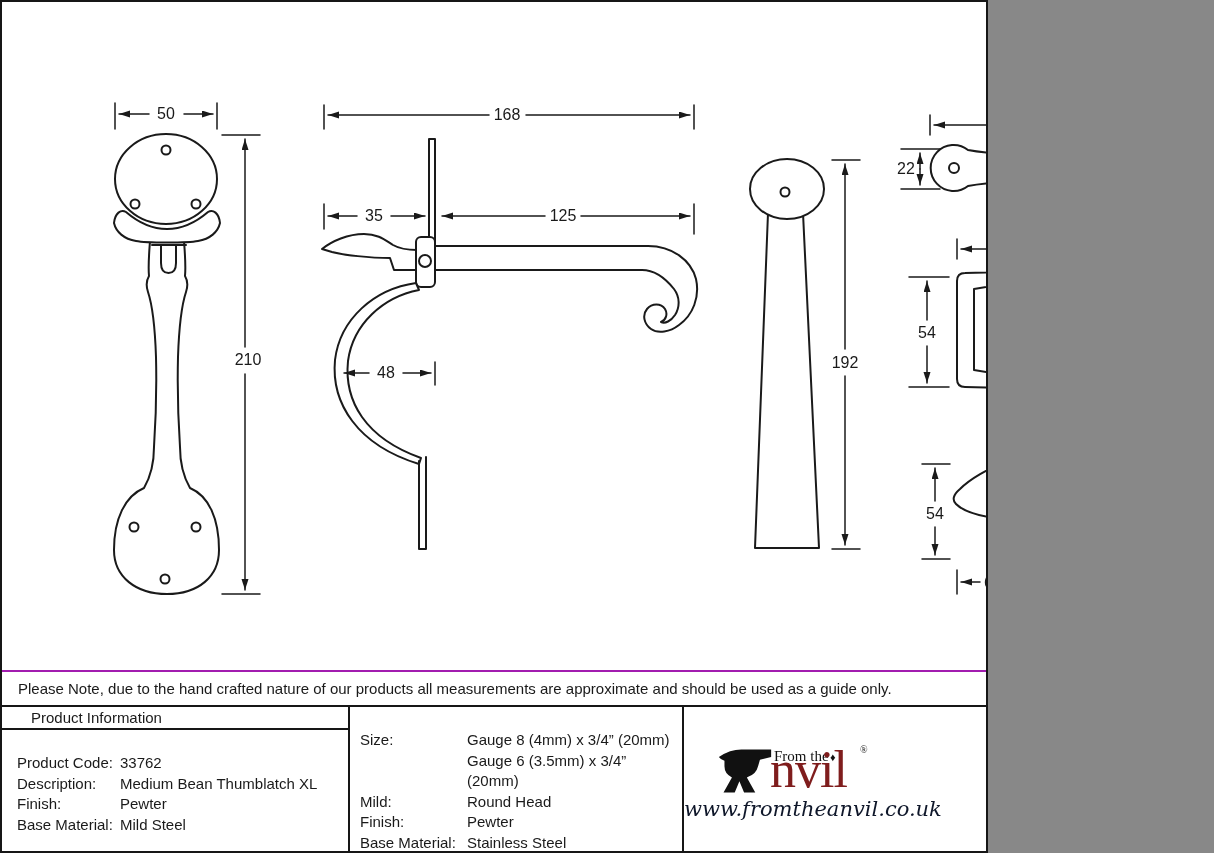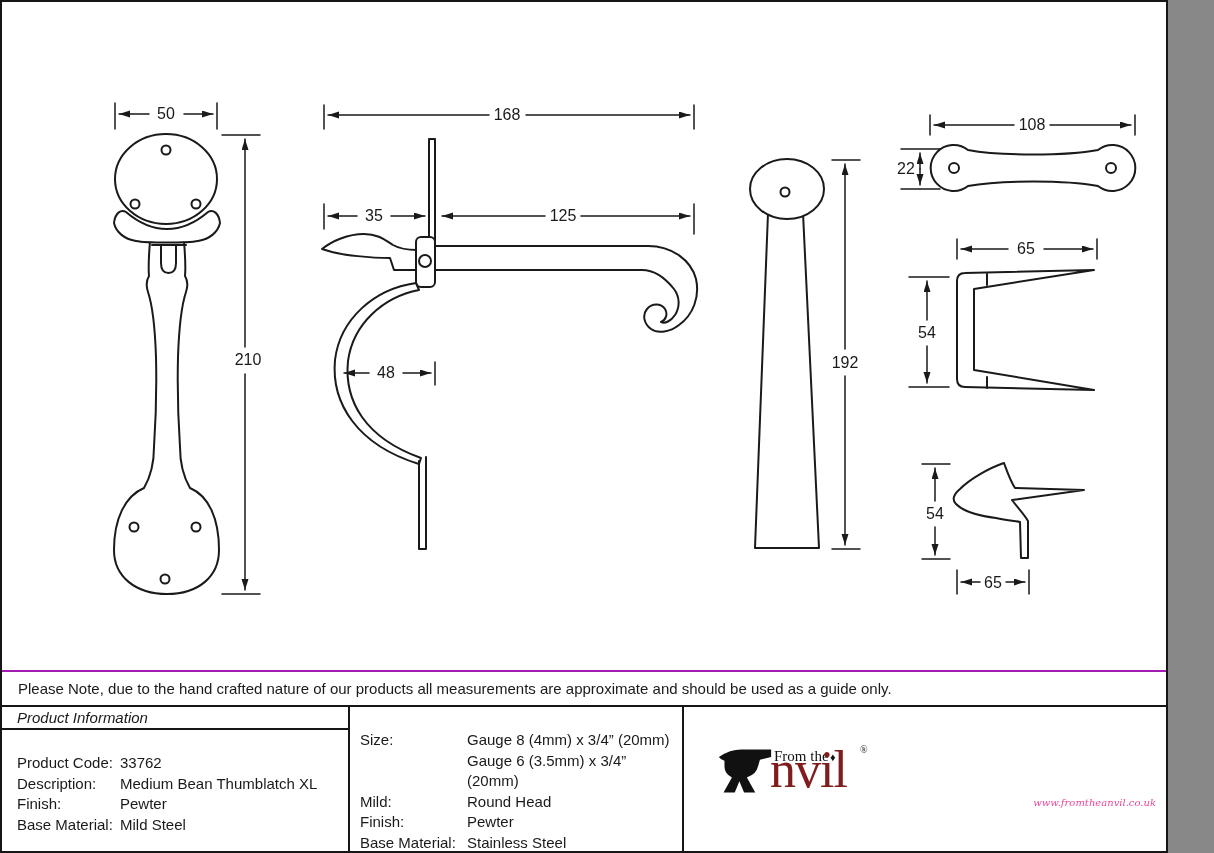--- a/index.html
+++ b/index.html
@@ -1,18 +1,18 @@
 <!DOCTYPE html>
 <html><head>
 <meta charset="utf-8">
 <style>
   html,body{margin:0;padding:0;background:#888;}
   .page{
     position:relative;
-    width:1168px;height:853px;
+    width:988px;height:853px;
     background:#ffffff;
     border:2px solid #161616;
     box-sizing:border-box;
     overflow:hidden;
     font-family:"Liberation Sans",sans-serif;
     color:#1a1a1a;
   }
   .drawing-svg{position:absolute;top:0;left:0;}
   
   .note-bar{
@@ -31,21 +31,21 @@
   .col-product{width:348px;}
   .col-pack{width:318px;}
   .col-fixing{width:334px;}
   .col-logo{flex:1;position:relative;}
   .col-header{
     height:23px;box-sizing:border-box;
     border-bottom:2px solid #161616;
     display:flex;align-items:center;
     font-size:15px;
   }
-  .col-product .col-header{padding-left:15px;font-style:italic;}
+  .col-product .col-header{padding-left:29px;}
   .col-pack .col-header{padding-left:12px;}
   .col-fixing .col-header{padding-left:10px;}
   .col-body{padding-top:23px;font-size:15px;line-height:20.6px;}
   .col-product .col-body{padding-left:15px;}
   .col-pack .col-body{padding-left:12px;}
   .col-fixing .col-body{padding-left:10px;}
   .kv-row{display:flex;}
   .kv-label{flex:0 0 auto;}
   .col-product .kv-label{width:103px;}
   .col-fixing .kv-label{width:107px;}
@@ -59,22 +59,22 @@
     font-family:"Liberation Serif",serif;font-size:15px;color:#111;
   }
   .logo-diamond{position:absolute;left:146px;top:44px;font-size:11px;color:#111;}
   .logo-brand{
     position:absolute;left:86px;top:33px;
     font-family:"Liberation Serif",serif;font-size:52px;color:#7f1d1d;
     letter-spacing:-1px;
   }
   .logo-reg{position:absolute;left:176px;top:37px;font-size:10px;font-family:"Liberation Serif",serif;}
   .logo-url{
-    position:absolute;left:0;right:10px;top:90px;text-align:right;
-    font-family:"DejaVu Serif",serif;font-style:italic;font-size:10px;color:#ec4899;
+    position:absolute;left:0;right:10px;top:90px;text-align:left;
+    font-family:"DejaVu Serif",serif;font-style:italic;font-size:21px;color:#0f172a;
   }
 </style>
 </head>
 <body>
 
 <div class="page">
 
   <svg class="drawing-svg" width="1210" height="666" viewBox="0 0 1210 666">
     <defs>
       <marker id="arr" markerWidth="12" markerHeight="8" refX="11" refY="3.5" orient="auto" markerUnits="userSpaceOnUse">

